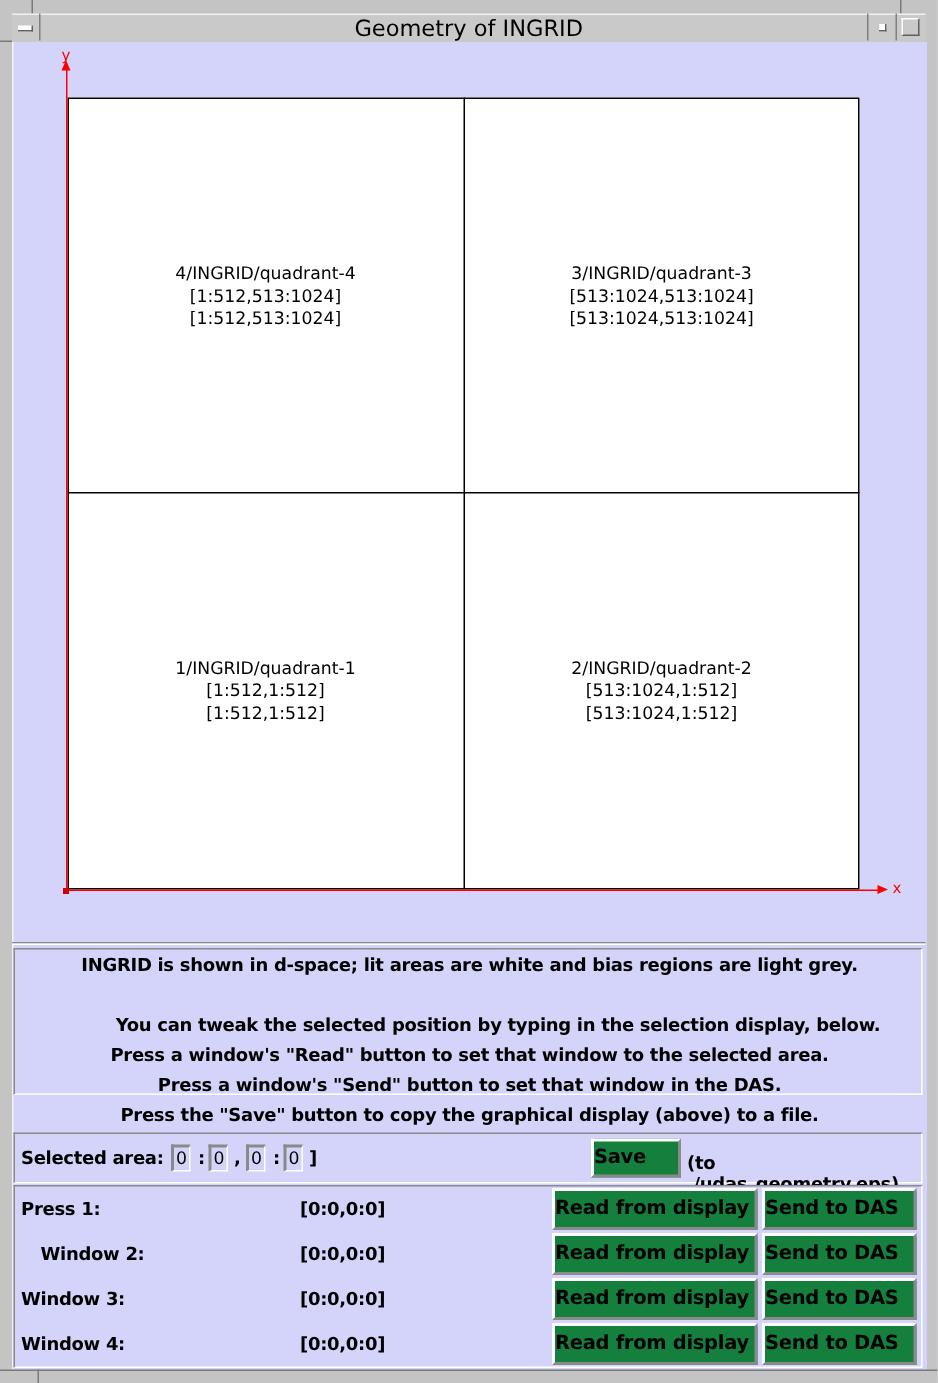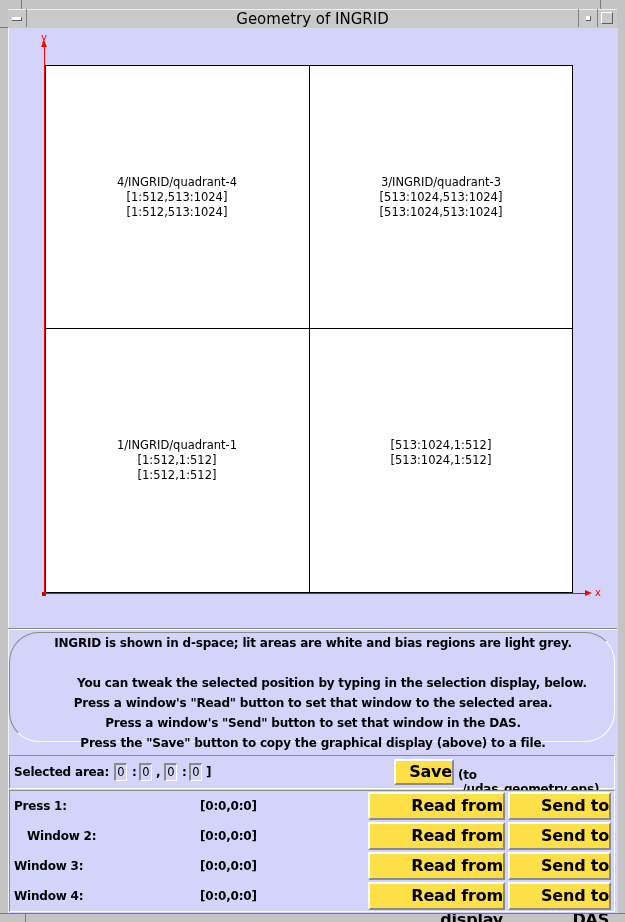--- a/index.html
+++ b/index.html
@@ -45,24 +45,24 @@
            border-right:1px solid #ffffff; border-bottom:1px solid #ffffff; }
   .sep { position:absolute; left:8px; width:609px; height:2px; background:#d4d4fa;
          border-top:1px solid #8a8a8a; border-bottom:1px solid #fff; box-sizing:border-box; }
   .info-line { position:absolute; left:0; width:606px; text-align:center; font-size:12px; font-weight:bold;
                color:#000; line-height:14px; font-family:"DejaVu Sans", sans-serif; letter-spacing:-0.2px; }
   .label { position:absolute; font-size:12px; font-weight:bold; color:#000; line-height:14px;
            font-family:"DejaVu Sans", sans-serif; letter-spacing:-0.2px; }
   .entry { position:absolute; width:10px; height:18px; background:#d4d4fa; box-sizing:border-box;
            border-top:2px solid #8a8a8a; border-left:2px solid #8a8a8a; border-right:1px solid #fff; border-bottom:1px solid #fff;
            font-size:11.5px; line-height:15px; text-align:center; color:#000; font-family:"DejaVu Sans", sans-serif; padding:0; }
-  .btn { position:absolute; background:#fde047; box-sizing:border-box;
+  .btn { position:absolute; background:#15803d; box-sizing:border-box;
          border-top:2px solid #ffffff; border-left:2px solid #ffffff;
          border-right:2px solid #8a8a8a; border-bottom:2px solid #8a8a8a;
-         font-size:16px; font-weight:bold; text-align:right; color:#000;
+         font-size:13px; font-weight:bold; text-align:left; color:#000;
          font-family:"DejaVu Sans", sans-serif; letter-spacing:-0.2px; cursor:pointer; }
 </style>
 </head>
 <body>
 
 <div class="frame"></div>
 <div class="frame-line" style="left:21px;top:0;width:1px;height:27px;"></div>
 <div class="frame-line" style="left:600px;top:0;width:1px;height:27px;"></div>
 <div class="frame-line" style="left:0;top:27px;width:8px;height:1px;"></div>
 
@@ -89,35 +89,36 @@
     <div>3/INGRID/quadrant-3</div>
     <div>[513:1024,513:1024]</div>
     <div>[513:1024,513:1024]</div>
   </div>
   <div class="quad" style="left:45px;top:438px;">
     <div>1/INGRID/quadrant-1</div>
     <div>[1:512,1:512]</div>
     <div>[1:512,1:512]</div>
   </div>
   <div class="quad" style="left:309px;top:438px;">
+    <div>2/INGRID/quadrant-2</div>
     <div>[513:1024,1:512]</div>
     <div>[513:1024,1:512]</div>
   </div>
 
   <div class="axis-v"></div>
   <div class="axis-h"></div>
   <div class="arrow-up"></div>
   <div class="arrow-right"></div>
   <div class="origin"></div>
   <div class="axis-label" style="left:41px;top:33px;">y</div>
   <div class="axis-label" style="left:595px;top:588px;">x</div>
 </div>
 
 <div class="sep" style="top:628px;"></div>
-<div class="panel" style="top:632px;height:110px;border-radius:30px;">
+<div class="panel" style="top:632px;height:98px;">
   <div class="info-line" style="top:3px;">INGRID is shown in d-space; lit areas are white and bias regions are light grey.</div>
   <div class="info-line" style="top:43px;margin-left:19px;">You can tweak the selected position by typing in the selection display, below.</div>
   <div class="info-line" style="top:63px;">Press a window's "Read" button to set that window to the selected area.</div>
   <div class="info-line" style="top:83px;">Press a window's "Send" button to set that window in the DAS.</div>
   <div class="info-line" style="top:103px;">Press the "Save" button to copy the graphical display (above) to a file.</div>
 </div>
 
 <div class="panel" style="top:755px;height:34px;">
   <div class="label" style="left:4px;top:9px;">Selected area: [</div>
   <div class="entry" style="left: 104px; top: 7px; width: 13px;" contenteditable="true">0</div>

